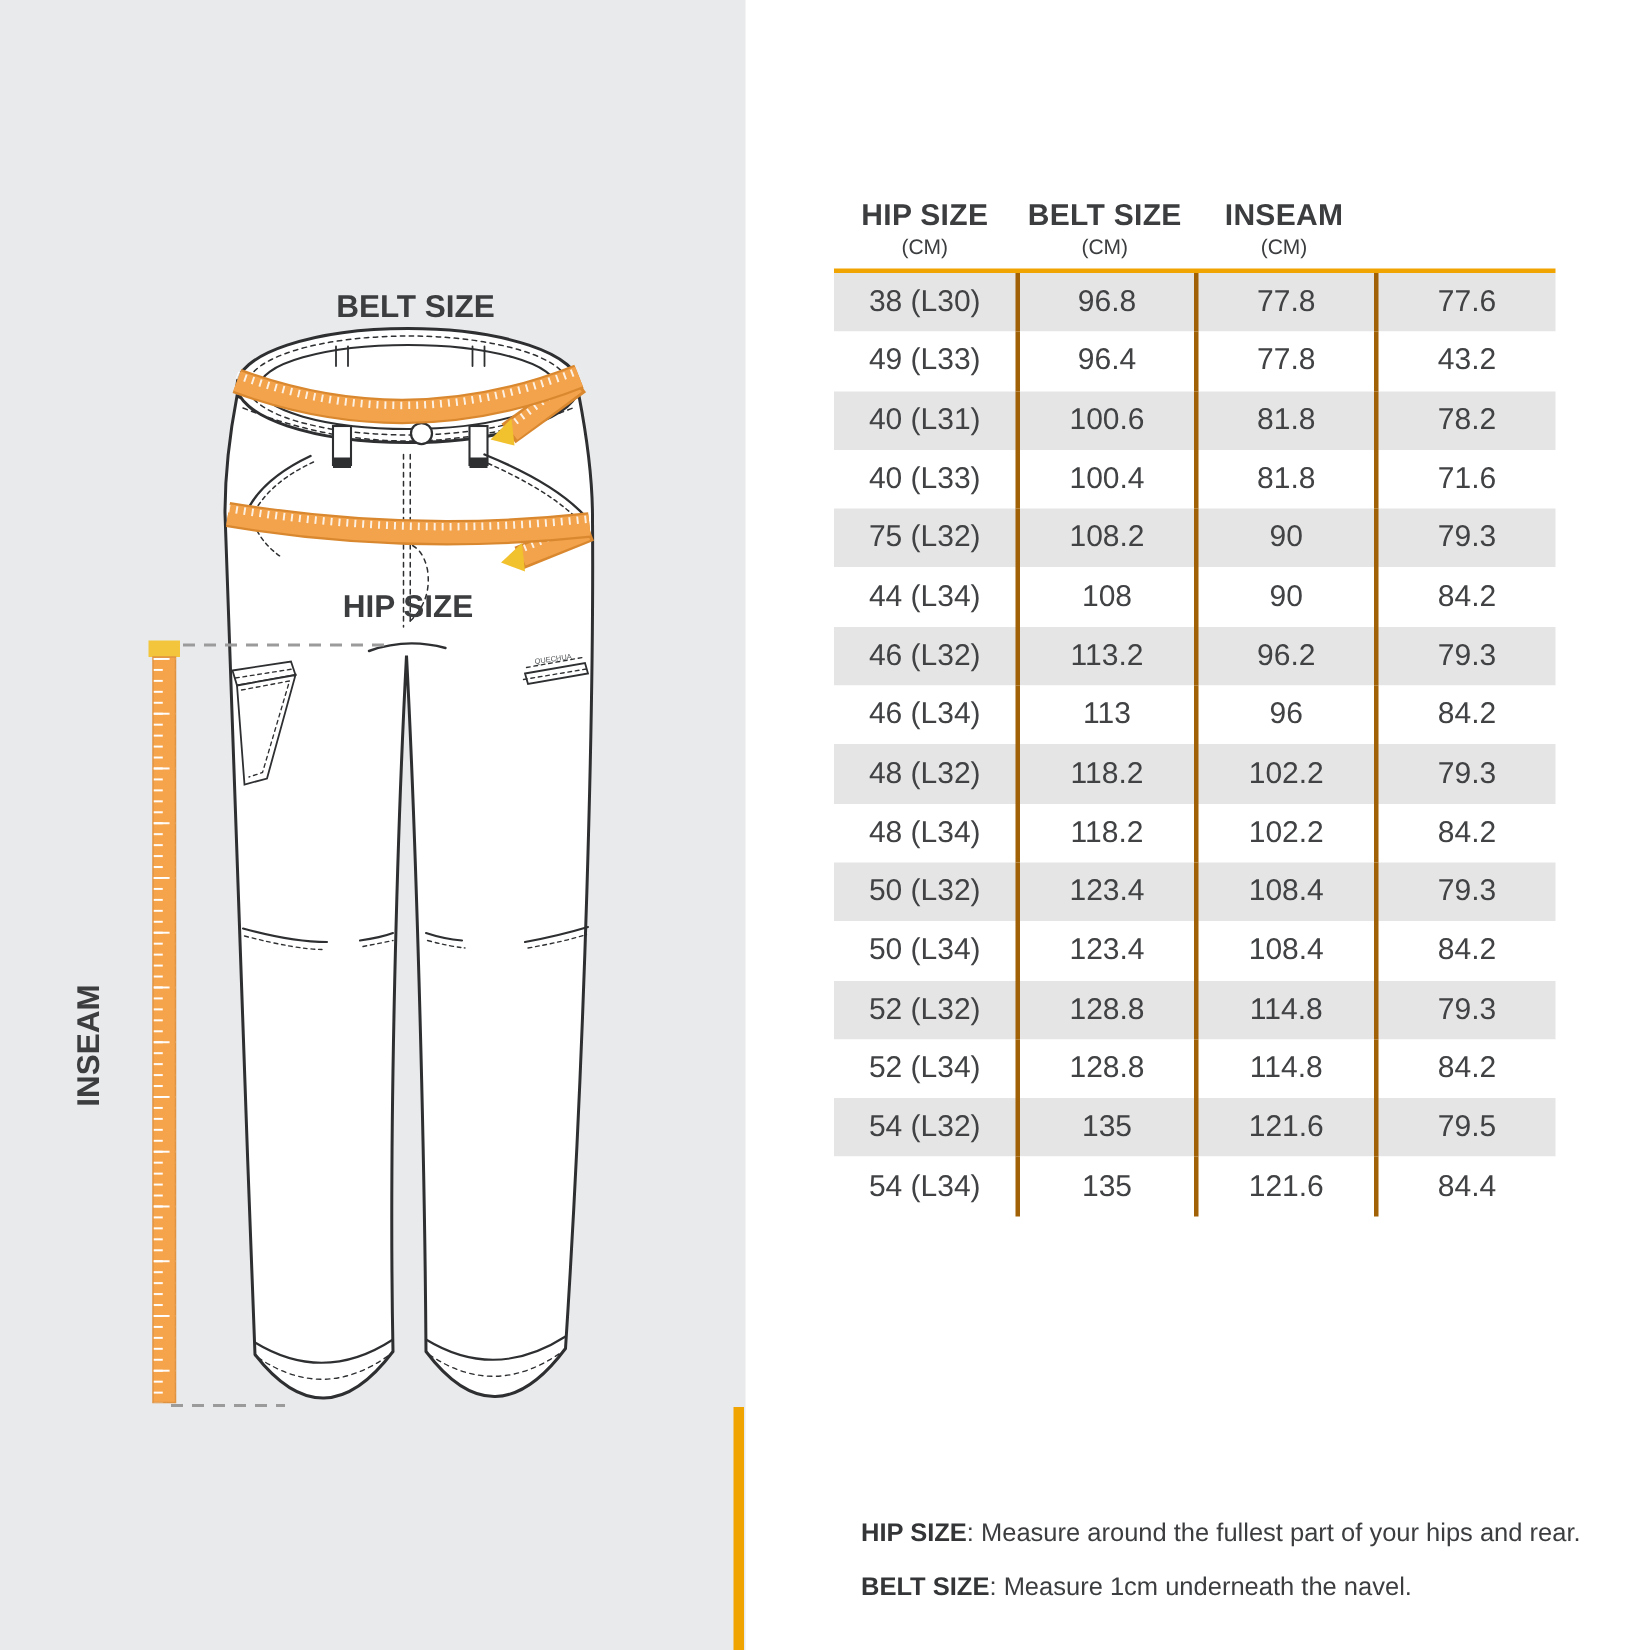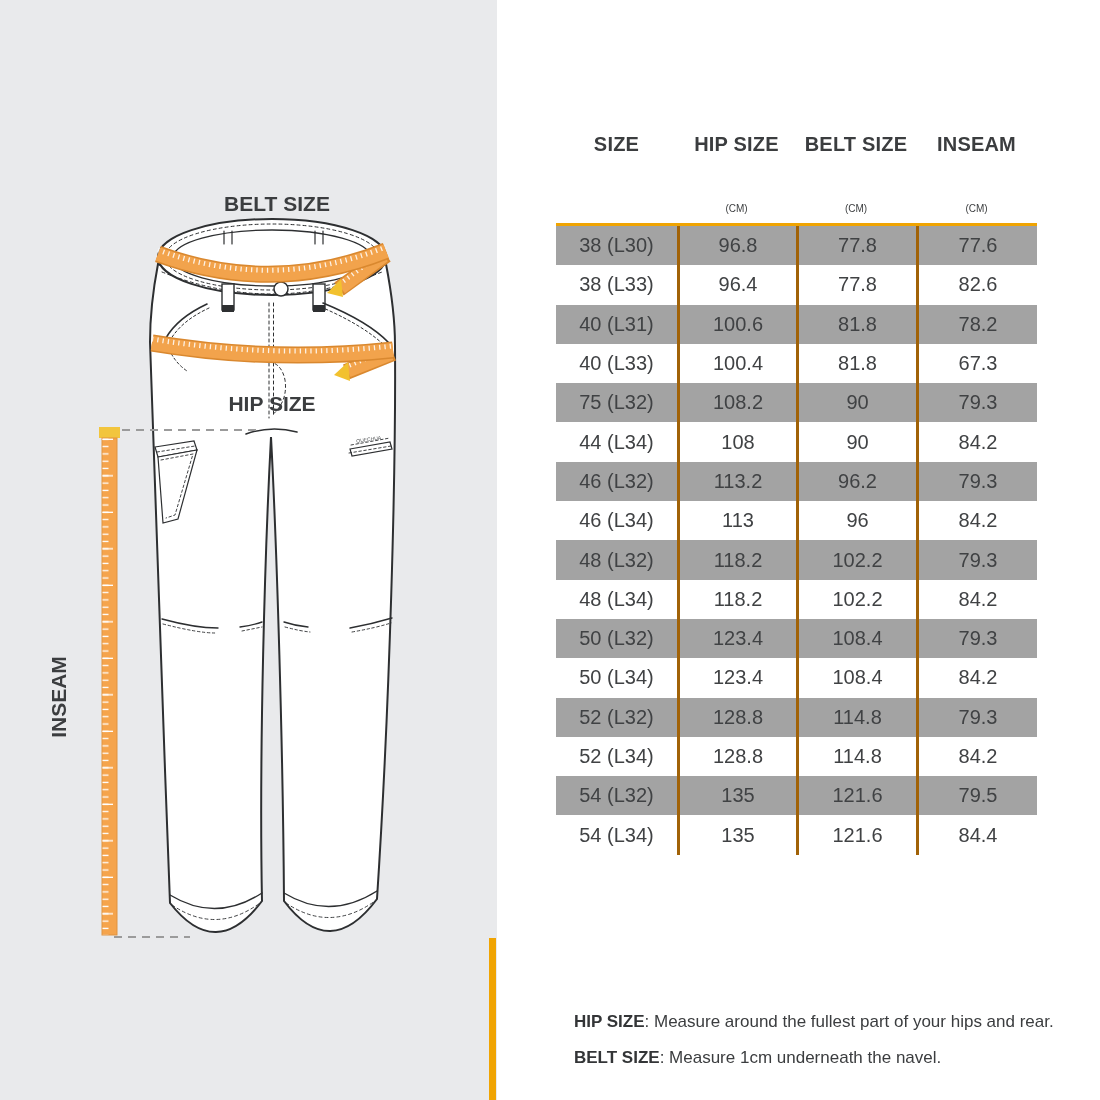--- a/index.html
+++ b/index.html
@@ -15,28 +15,28 @@
   }
   .diagram-svg{position:absolute;left:0;top:0;}
 
   
   .size-table{position:absolute;left:556px;top:132px;width:481px;}
   .t-header{
     display:grid;grid-template-columns:121px 119px 120px 121px;
     text-align:center;padding-bottom:6px;border-bottom:3px solid #f0a402;
   }
   .t-header .lbl{font-weight:bold;font-size:20px;letter-spacing:.2px;line-height:24px;color:#3b3d3f;}
-  .t-header .unit{font-size:10px;line-height:17px;color:#3b3d3f;margin-top:44px;}
+  .t-header .unit{font-size:14px;line-height:17px;color:#3b3d3f;}
   .t-body{width:481px;}
   .t-row{
     display:grid;grid-template-columns:121px 119px 120px 121px;
     height:39.3px;align-items:center;text-align:center;
     font-size:20px;color:#404244;background:#ffffff;
   }
-  .t-row.alt{background:#a3a3a3;}
+  .t-row.alt{background:#e5e5e5;}
   .t-row > div{height:100%;display:flex;align-items:center;justify-content:center;}
   .t-row > div + div{border-left:3px solid #a16207;}
 
   
   .notes{position:absolute;left:545px;top:1004px;width:545px;font-size:17px;line-height:36px;color:#3b3d3f;margin-left:29px;}
   .notes b{font-weight:bold;color:#333537;}
   .accent-bar{position:absolute;left:489px;top:938px;width:7px;height:162px;background:#f0a402;}
 </style>
 </head>
 <body>
@@ -134,60 +134,56 @@
     <text x="277" y="211" text-anchor="middle" font-family="Liberation Sans, sans-serif" font-size="21" font-weight="bold" fill="#3b3d3f">BELT SIZE</text>
     <text x="272" y="411" text-anchor="middle" font-family="Liberation Sans, sans-serif" font-size="21" font-weight="bold" fill="#3b3d3f">HIP SIZE</text>
     <text transform="translate(66,697) rotate(-90)" text-anchor="middle" font-family="Liberation Sans, sans-serif" font-size="21" font-weight="bold" fill="#3b3d3f">INSEAM</text>
     <text x="369" y="441" text-anchor="middle" transform="rotate(-8 369 441)" font-family="Liberation Sans, sans-serif" font-size="5" fill="#55585a">QUECHUA</text>
   </svg>
 </div>
 
 <div class="size-table">
   <div class="t-header">
     <div>
-      <div class="lbl">SIZE</div>
-      <div class="unit"></div>
-    </div>
-    <div>
       <div class="lbl">HIP SIZE</div>
       <div class="unit">(CM)</div>
     </div>
     <div>
       <div class="lbl">BELT SIZE</div>
       <div class="unit">(CM)</div>
     </div>
     <div>
       <div class="lbl">INSEAM</div>
       <div class="unit">(CM)</div>
     </div>
   </div>
   <div class="t-body">
       <div class="t-row alt">
     <div>38 (L30)</div>
     <div>96.8</div>
     <div>77.8</div>
     <div>77.6</div>
   </div>
       <div class="t-row">
-    <div>38 (L33)</div>
+    <div>49 (L33)</div>
     <div>96.4</div>
     <div>77.8</div>
-    <div>82.6</div>
+    <div>43.2</div>
   </div>
       <div class="t-row alt">
     <div>40 (L31)</div>
     <div>100.6</div>
     <div>81.8</div>
     <div>78.2</div>
   </div>
       <div class="t-row">
     <div>40 (L33)</div>
     <div>100.4</div>
     <div>81.8</div>
-    <div>67.3</div>
+    <div>71.6</div>
   </div>
       <div class="t-row alt">
     <div>75 (L32)</div>
     <div>108.2</div>
     <div>90</div>
     <div>79.3</div>
   </div>
       <div class="t-row">
     <div>44 (L34)</div>
     <div>108</div>

